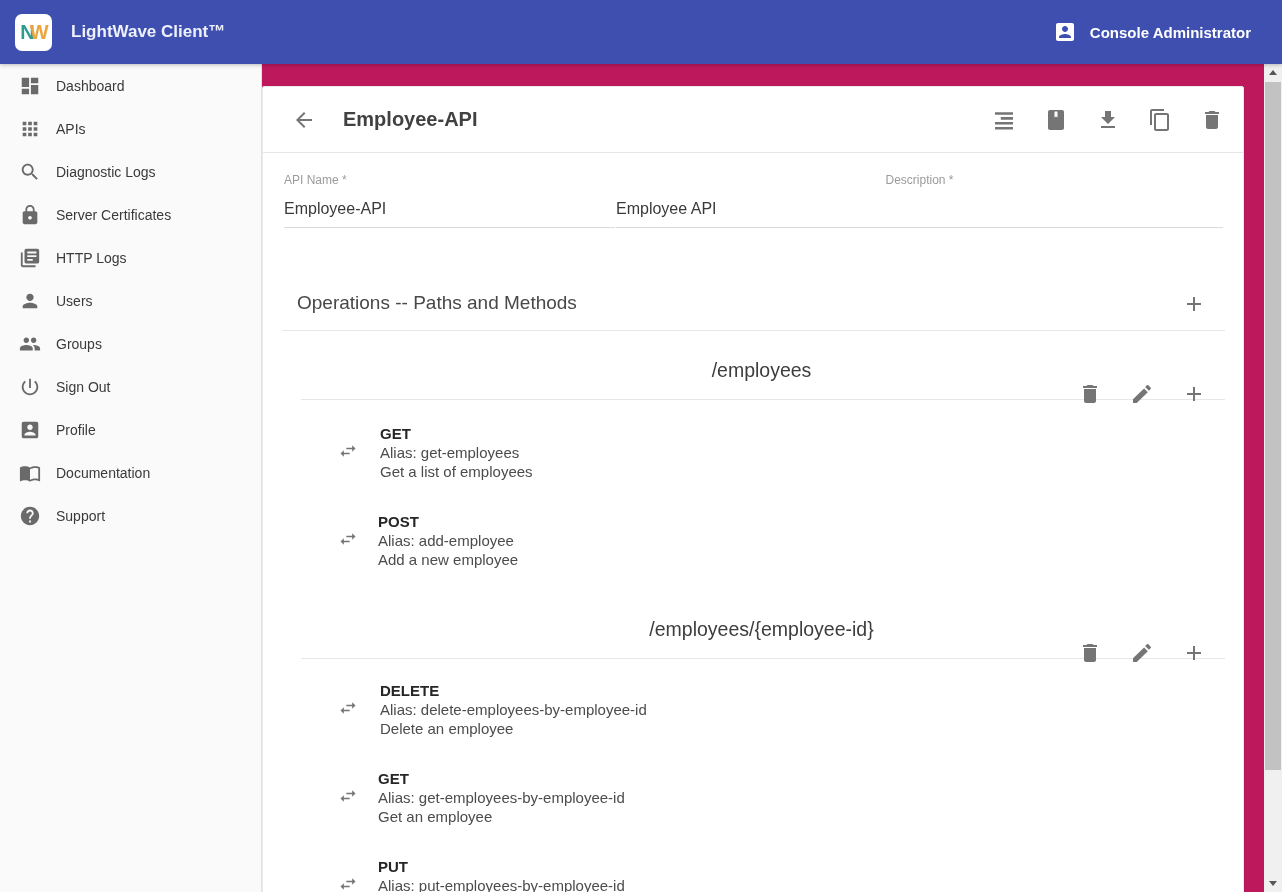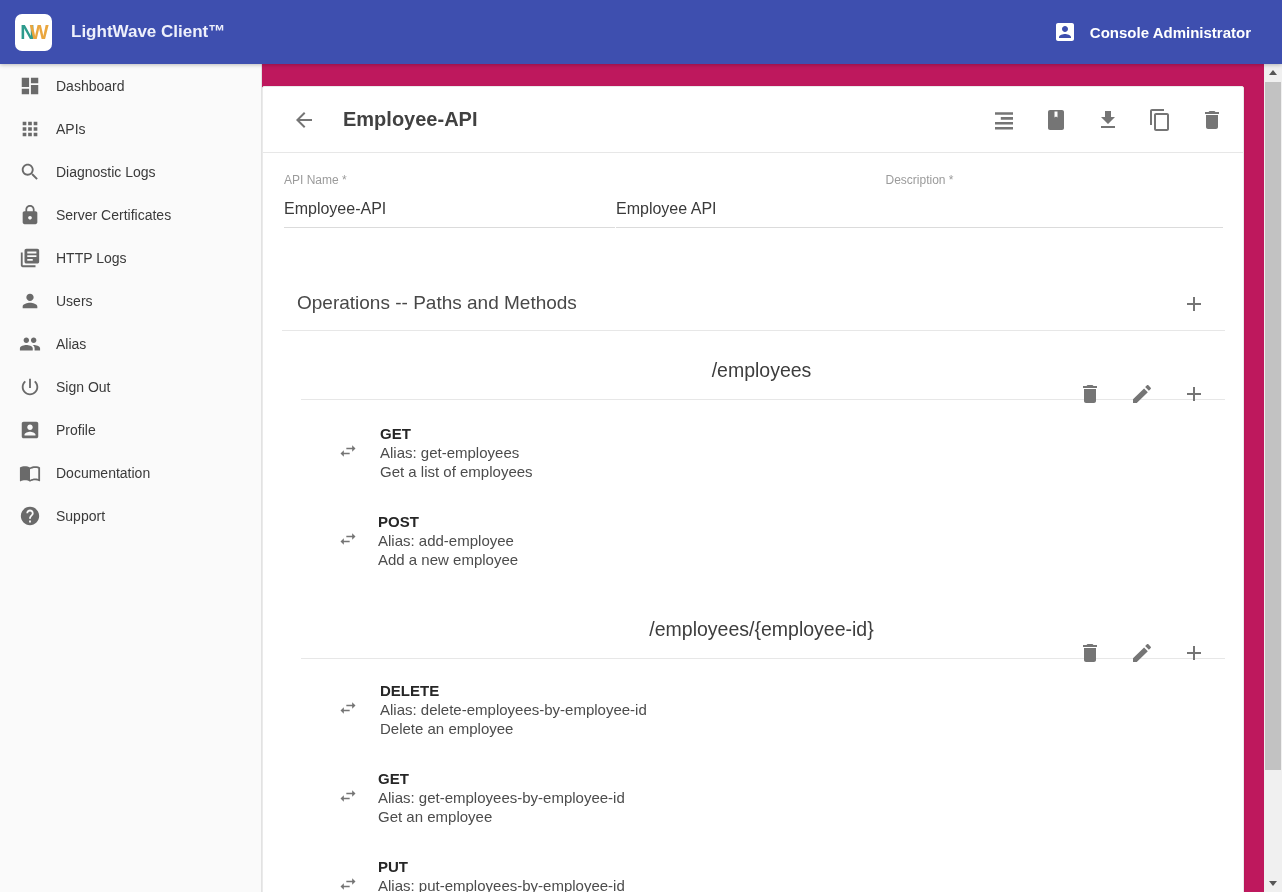--- a/index.html
+++ b/index.html
@@ -140,21 +140,21 @@
   <div class="nav-item">
     <svg viewBox="0 0 24 24">
         <path d="M12 12c2.21 0 4-1.79 4-4s-1.79-4-4-4-4 1.79-4 4 1.79 4 4 4zm0 2c-2.67 0-8 1.34-8 4v2h16v-2c0-2.66-5.33-4-8-4z"></path>
       </svg>
     <span class="nav-label">Users</span>
   </div>
   <div class="nav-item">
     <svg viewBox="0 0 24 24">
         <path d="M16 11c1.66 0 2.99-1.34 2.99-3S17.66 5 16 5c-1.66 0-3 1.34-3 3s1.34 3 3 3zm-8 0c1.66 0 2.99-1.34 2.99-3S9.66 5 8 5C6.34 5 5 6.34 5 8s1.34 3 3 3zm0 2c-2.33 0-7 1.17-7 3.5V19h14v-2.5c0-2.33-4.67-3.5-7-3.5zm8 0c-.29 0-.62.02-.97.05 1.16.84 1.97 1.97 1.97 3.45V19h6v-2.5c0-2.33-4.67-3.5-7-3.5z"></path>
       </svg>
-    <span class="nav-label">Alias</span>
+    <span class="nav-label">Groups</span>
   </div>
   <div class="nav-item">
     <svg viewBox="0 0 24 24">
         <path d="M13 3h-2v10h2V3zm4.83 2.17l-1.42 1.42C17.99 7.86 19 9.81 19 12c0 3.87-3.13 7-7 7s-7-3.13-7-7c0-2.19 1.01-4.14 2.58-5.42L6.17 5.17C4.23 6.82 3 9.26 3 12c0 4.97 4.03 9 9 9s9-4.03 9-9c0-2.74-1.23-5.18-3.17-6.83z"></path>
       </svg>
     <span class="nav-label">Sign Out</span>
   </div>
   <div class="nav-item">
     <svg viewBox="0 0 24 24">
         <path d="M3 5v14c0 1.1.9 2 2 2h14c1.1 0 2-.9 2-2V5c0-1.1-.9-2-2-2H5c-1.1 0-2 .9-2 2zm12 4c0 1.66-1.34 3-3 3s-3-1.34-3-3 1.34-3 3-3 3 1.34 3 3zm-9 8c0-2 4-3.1 6-3.1s6 1.1 6 3.1v1H6v-1z"></path>

